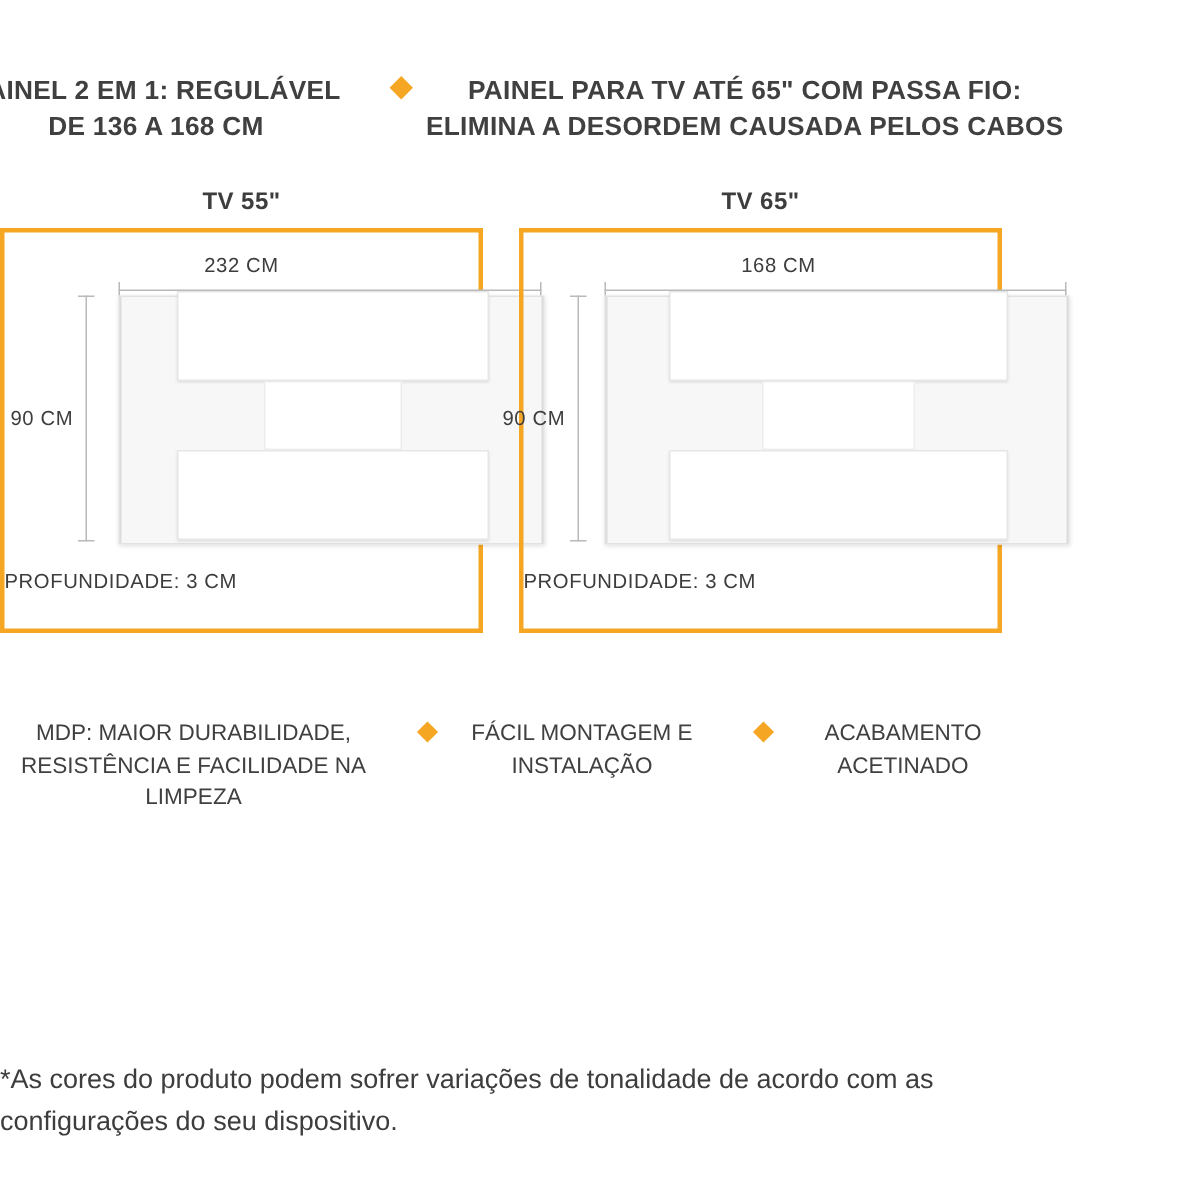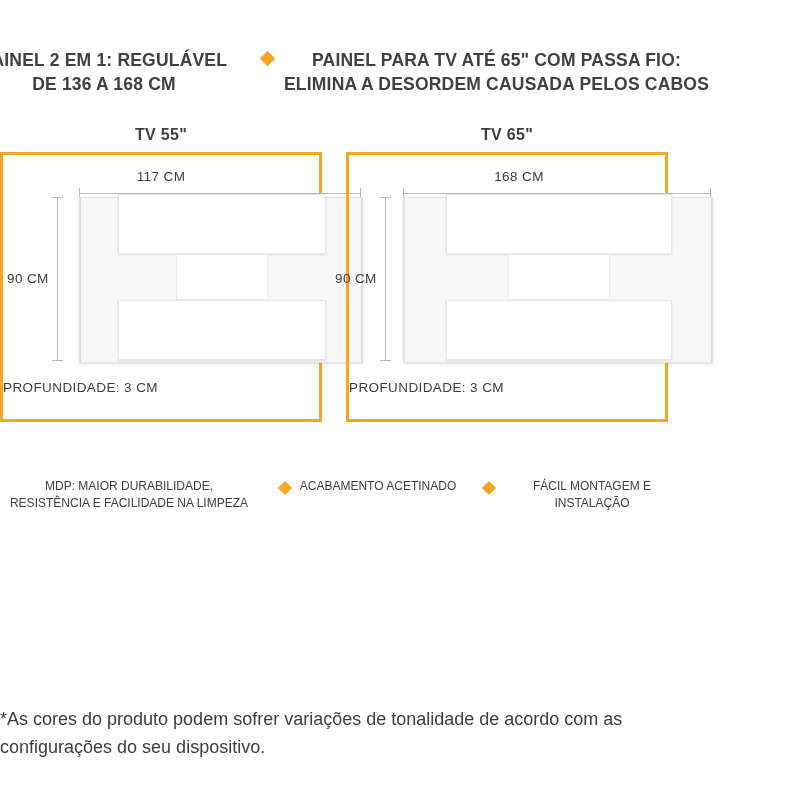--- a/index.html
+++ b/index.html
@@ -139,21 +139,21 @@
     margin-top: 56px;
     gap: 26px;
     padding: 0 20px;
   }
   .bfeat {
     display: flex;
     align-items: flex-start;
     gap: 8px;
   }
   .bfeat-text {
-    font-size: 12px;
+    font-size: 15px;
     line-height: 1.42;
     color: #404040;
     text-align: center;
   }
   .bfeat-1 .bfeat-text { width: 250px; }
   .bfeat-2 .bfeat-text { width: 160px; }
   .bfeat-3 .bfeat-text { width: 180px; }
 
   
   .footnotes {
@@ -188,21 +188,21 @@
 
   <div class="diagrams">
 
     <div class="diagram-block">
       <div class="diagram-title">TV 55"</div>
       <div class="diagram-box">
 
         <div class="gline" style="left:76px; top:38px; width:282px; height:1px;"></div>
         <div class="gline" style="left:76px; top:33px; width:1px; height:11px;"></div>
         <div class="gline" style="left:357px; top:33px; width:1px; height:11px;"></div>
-        <div class="top-measure" style="left:0; width:100%; text-align:center;">117 CM</div>
+        <div class="top-measure" style="left:0; width:100%; text-align:center;">232 CM</div>
 
         <div class="gline" style="left:54px; top:42px; width:1px; height:164px;"></div>
         <div class="gline" style="left:49px; top:42px; width:11px; height:1px;"></div>
         <div class="gline" style="left:49px; top:205px; width:11px; height:1px;"></div>
         <div class="side-measure" style="left:4px; top:116px;">90 CM</div>
 
         <div class="panel" style="left:76px; top:42px; width:282px; height:164px;">
           <div class="shade" style="left:0; top:0; width:282px; height:164px; background:#f7f7f7;"></div>
           <div class="strip" style="left:38px; top:-4px; width:206px; height:58px;"></div>
           <div class="strip" style="left:38px; top:102px; width:206px; height:58px;"></div>
@@ -242,27 +242,27 @@
       </div>
     </div>
 
   </div>
 
   <div class="bottom-features">
     <div class="bfeat bfeat-1">
       <span class="diamond small"></span>
       <span class="bfeat-text">MDP: MAIOR DURABILIDADE, RESISTÊNCIA E FACILIDADE NA LIMPEZA</span>
     </div>
+    <div class="bfeat bfeat-3">
+      <span class="diamond small"></span>
+      <span class="bfeat-text">FÁCIL MONTAGEM E INSTALAÇÃO</span>
+    </div>
     <div class="bfeat bfeat-2">
       <span class="diamond small"></span>
       <span class="bfeat-text">ACABAMENTO ACETINADO</span>
     </div>
-    <div class="bfeat bfeat-3">
-      <span class="diamond small"></span>
-      <span class="bfeat-text">FÁCIL MONTAGEM E INSTALAÇÃO</span>
-    </div>
   </div>
 
   <div class="footnotes">
     <div>*As cores do produto podem sofrer variações de tonalidade de acordo com as configurações do seu dispositivo.</div>
   </div>
 
 </div>
 
 </body></html>

